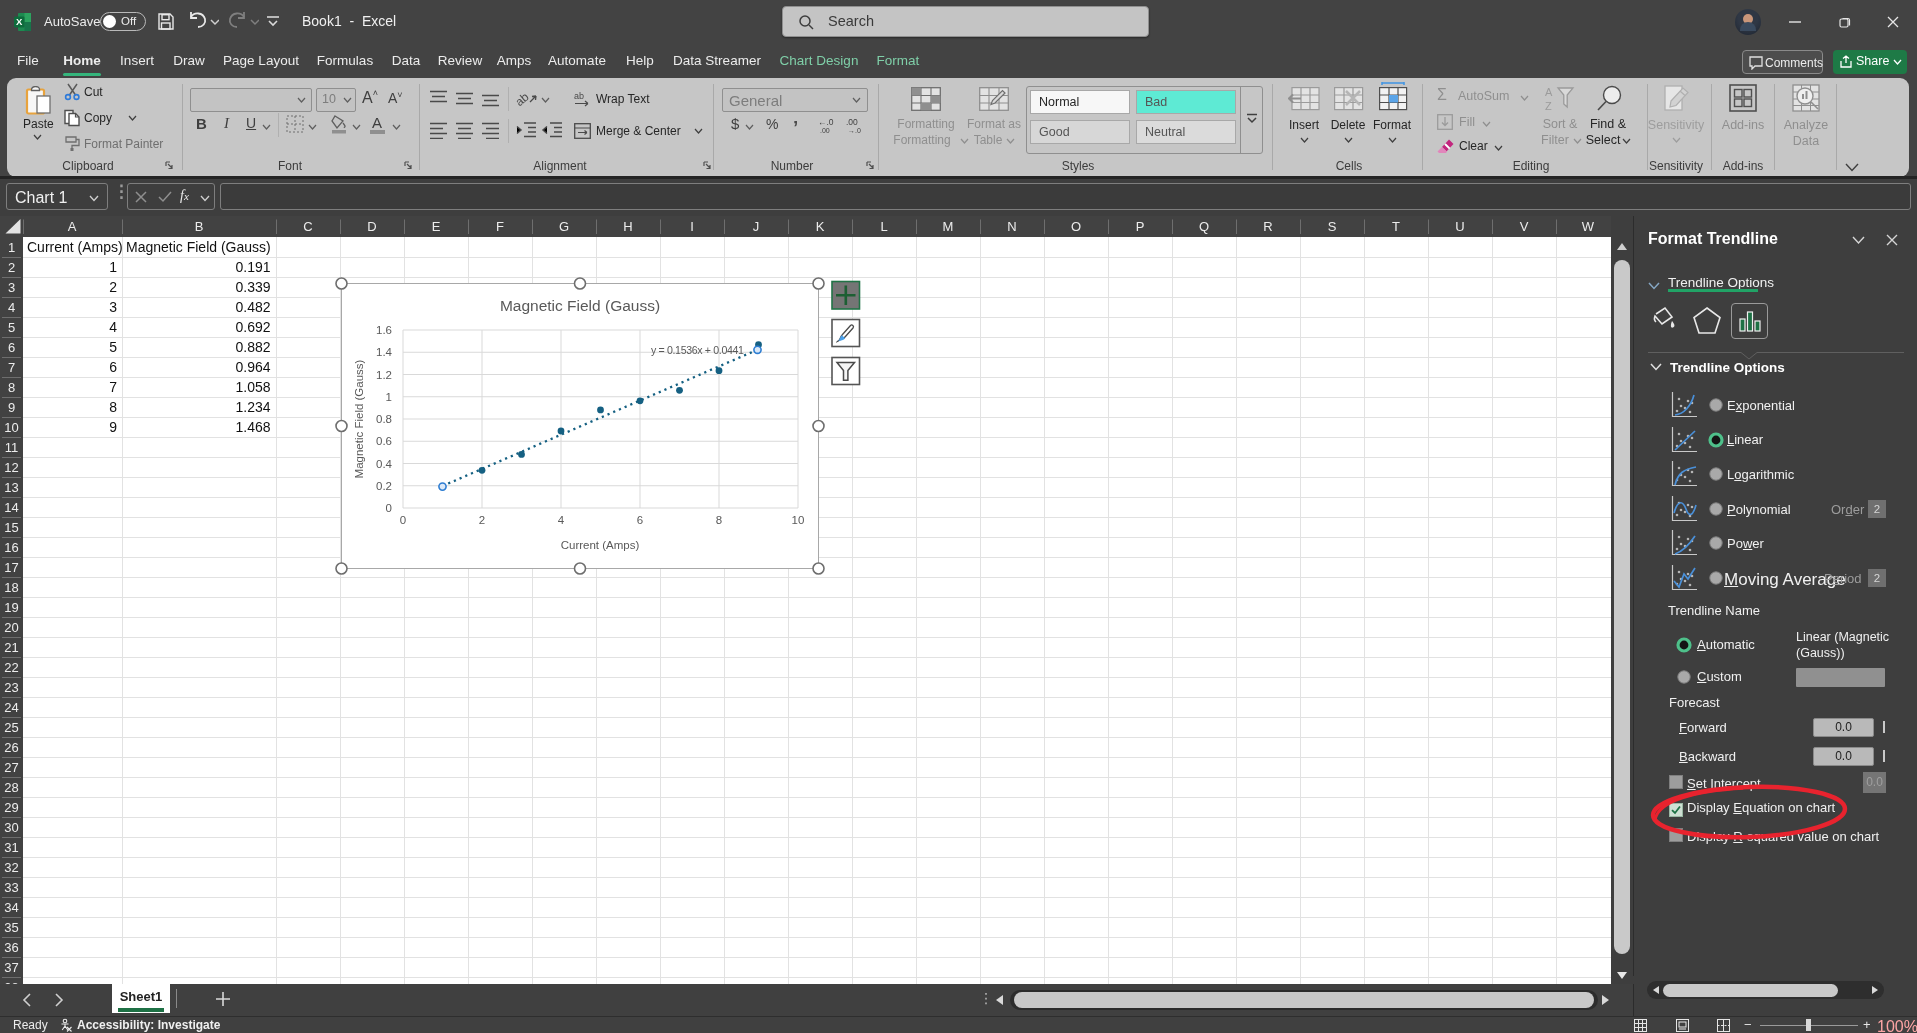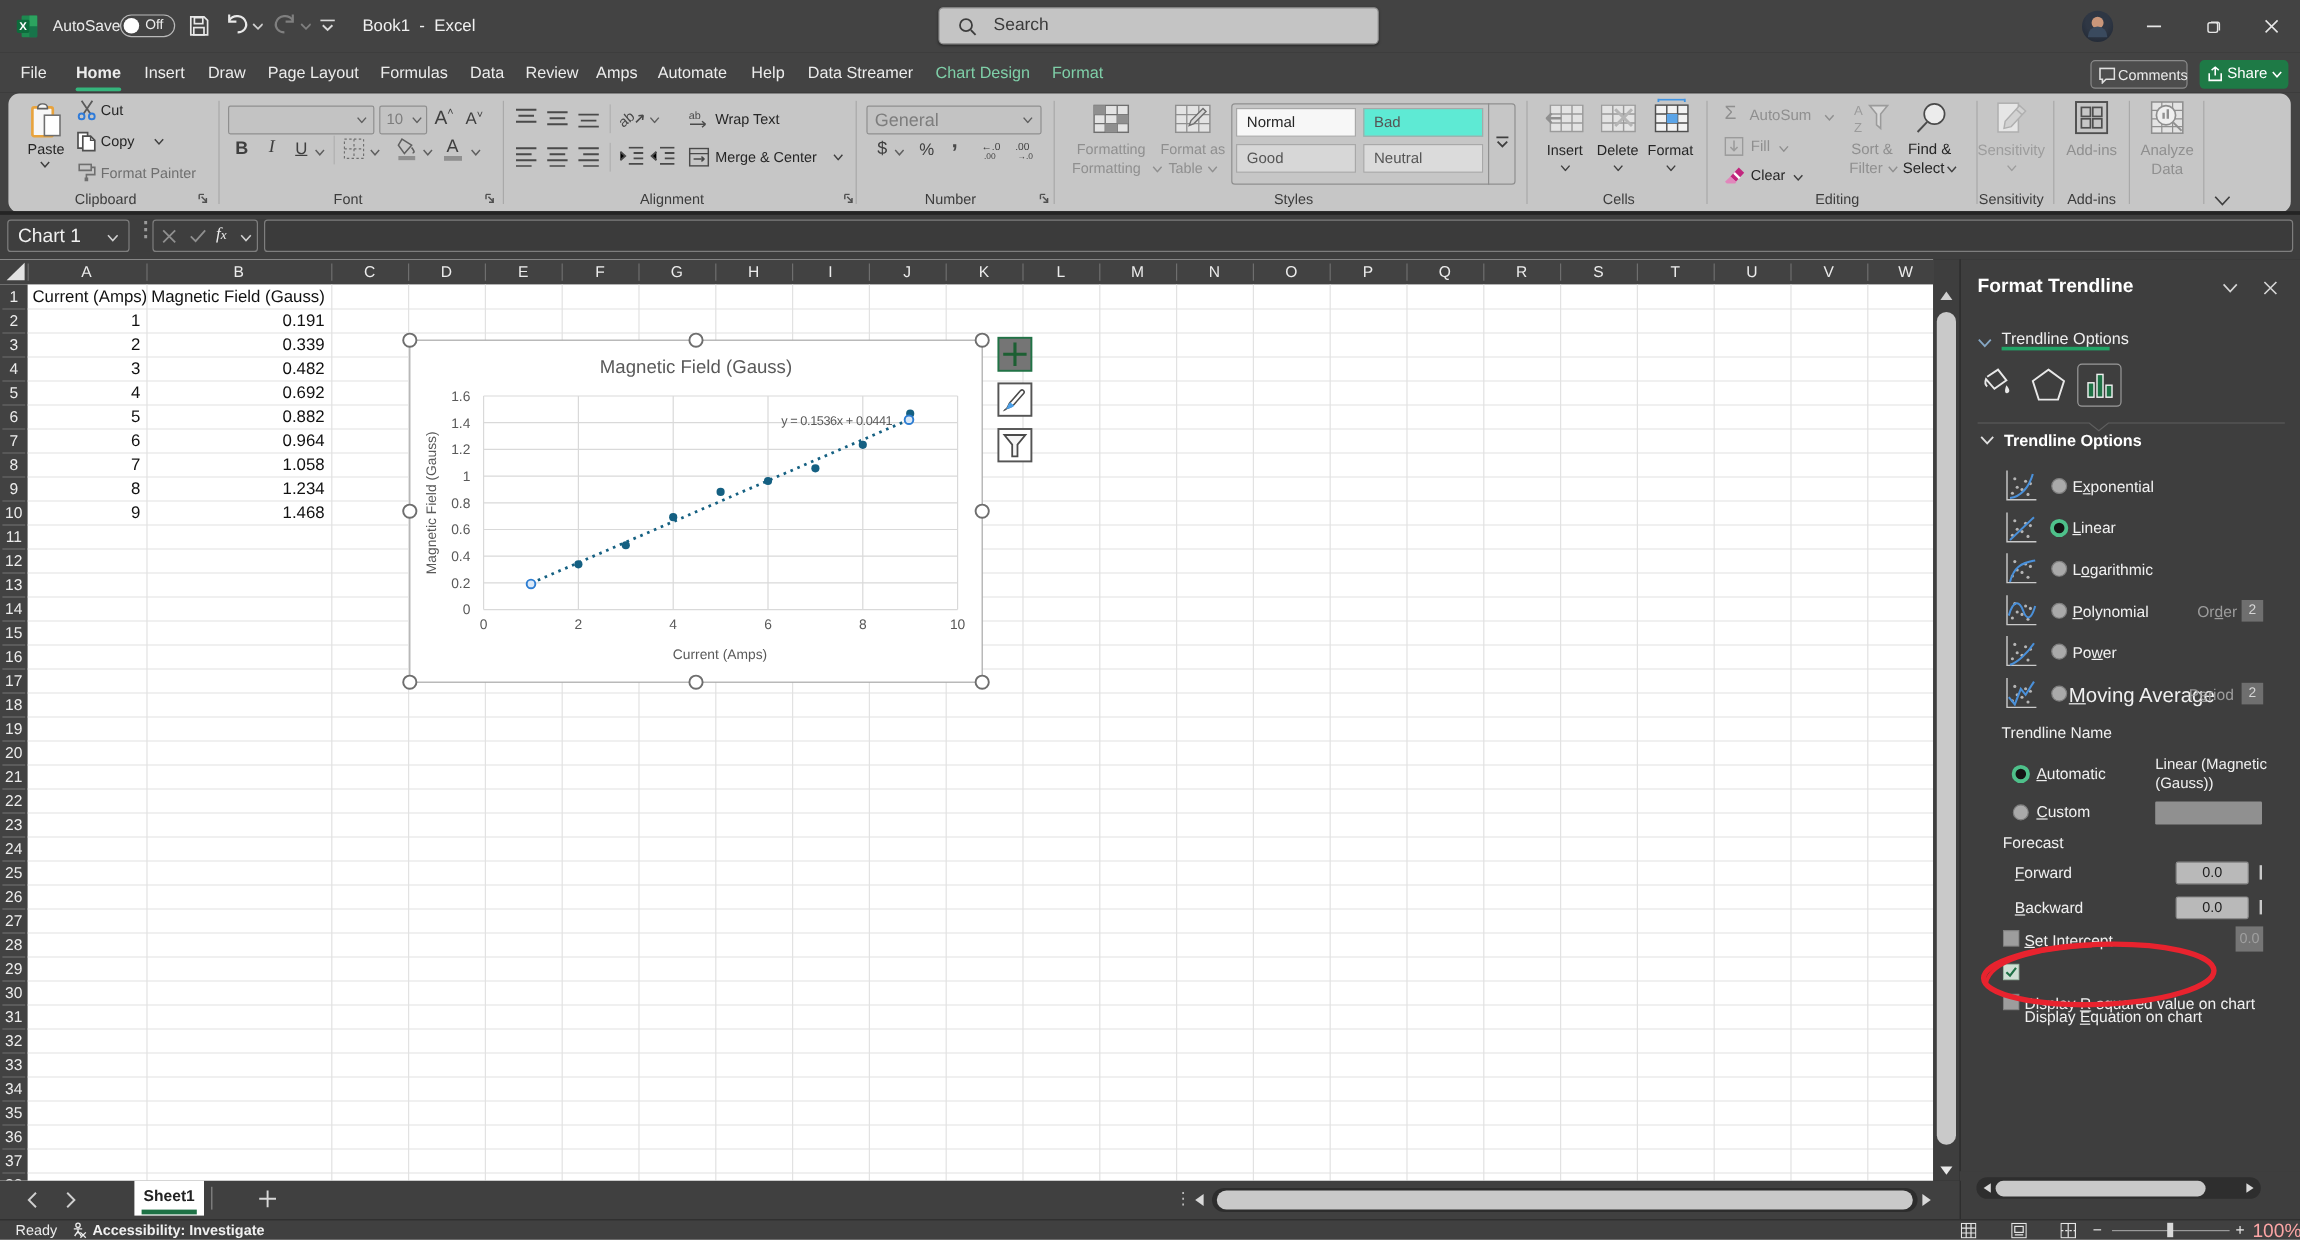--- a/index.html
+++ b/index.html
@@ -889,21 +889,21 @@
 <div class="abs" style="left:249px;top:534px;width:2px;height:12px;background:#c9c9c9"></div>
 <svg class="abs" style="left:35px;top:559px" width="14" height="14" viewBox="0 0 14 14">
       <rect x="0.5" y="0.5" width="13" height="13" fill="#9d9d9d" stroke="#7f7f7f"></rect>
     </svg>
 <div class="tx" style="left:53px;top:560px;font-size:13px;color:#f0f0f0"><u>S</u>et Intercept</div>
 <div class="abs" style="left:229px;top:556px;width:23px;height:21px;background:#757575;color:#9f9f9f;font-size:12px;text-align:center;line-height:21px">0.0</div>
 <svg class="abs" style="left:35px;top:587px" width="14" height="14" viewBox="0 0 14 14">
       <rect x="0.5" y="0.5" width="13" height="13" fill="#cfe0d4" stroke="#9ab8a4"></rect>
       <path d="M3 7.2 L6 10 L11 3.5" fill="none" stroke="#1e7145" stroke-width="1.8"></path>
     </svg>
-<div class="tx" style="left:53px;top:624px;font-size:13px;color:#f0f0f0">Display <u>E</u>quation on chart</div>
+<div class="tx" style="left:53px;top:584px;font-size:13px;color:#f0f0f0">Display <u>E</u>quation on chart</div>
 <svg class="abs" style="left:35px;top:612px" width="14" height="14" viewBox="0 0 14 14">
       <rect x="0.5" y="0.5" width="13" height="13" fill="#9d9d9d" stroke="#7f7f7f"></rect>
     </svg>
 <div class="tx" style="left:53px;top:613px;font-size:13px;color:#f0f0f0">Display <u>R</u>-squared value on chart</div>
 <svg class="abs" style="left:5px;top:560px" width="230" height="75" viewBox="0 0 230 75">
 <g transform="rotate(-2 110 36)">
 <ellipse cx="110" cy="36" rx="96" ry="25" fill="none" stroke="#e8232e" stroke-width="4.5"></ellipse>
 <path d="M16 40 C 20 22, 55 13, 105 12" fill="none" stroke="#e8232e" stroke-width="3"></path>
 </g>
 </svg>

